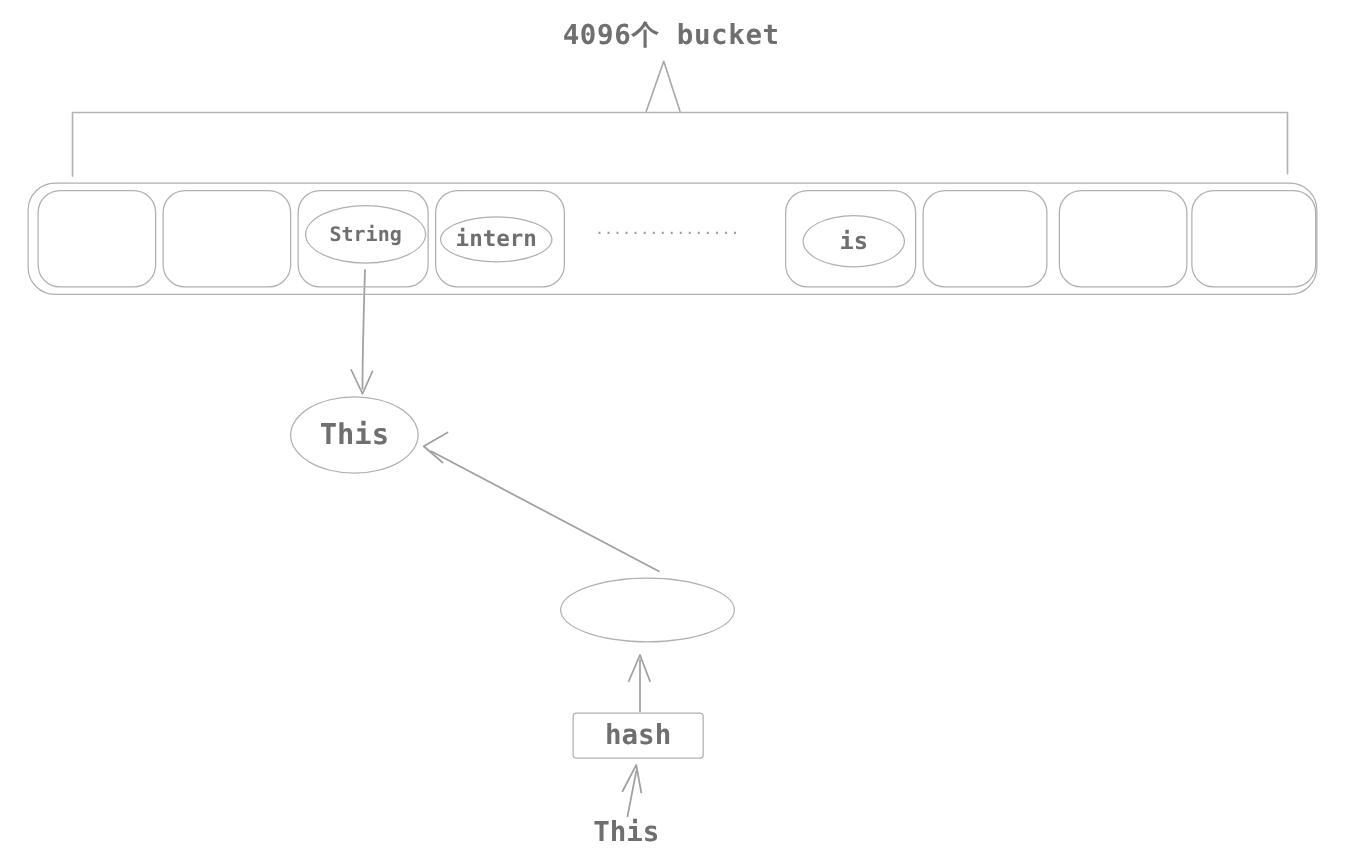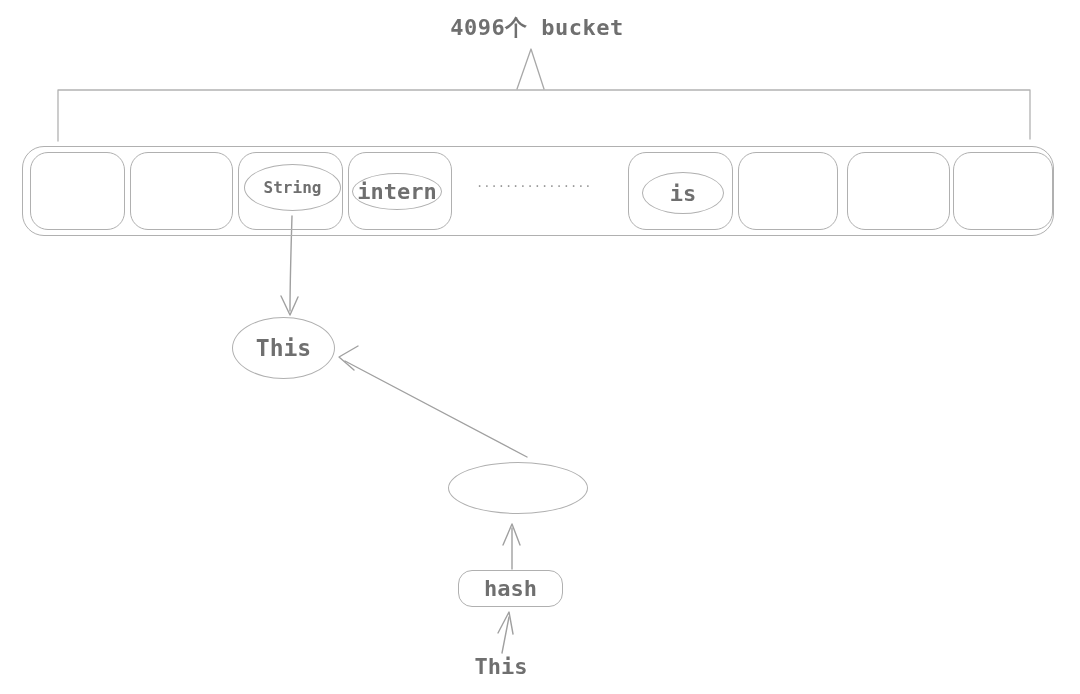--- a/index.html
+++ b/index.html
@@ -41,28 +41,28 @@
   .b5 { left: 628px; width: 105px; }
   .b6 { left: 738px; width: 100px; }
   .b7 { left: 847px; width: 103px; }
   .b8 { left: 953px; width: 100px; }
   .ellipse {
     border: 1.4px solid #b0b0b0; border-radius: 50%;
     box-sizing: border-box;
     display: flex; align-items: center; justify-content: center;
   }
   .string-node  { left: 244px; top: 164px; width: 97px;  height: 47px; font-size: 16px; }
-  .intern-node  { left: 352px; top: 173px; width: 90px;  height: 37px; font-size: 22px; }
-  .is-node      { left: 642px; top: 172px; width: 82px;  height: 42px; font-size: 22px; }
+  .intern-node  { left: 352px; top: 173px; width: 90px;  height: 37px; font-size: 18px; }
+  .is-node      { left: 642px; top: 172px; width: 82px;  height: 42px; font-size: 19px; }
   .this-node    { left: 232px; top: 317px; width: 103px; height: 62px; font-size: 23px; }
   .formula-node { left: 448px; top: 462px; width: 140px; height: 52px; }
   .formula-text { left: 467px; top: 474px; height: 28px; line-height: 28px; font-size: 22px; }
   .hash-box {
     left: 458px; top: 570px; width: 105px; height: 37px;
-    border: 1.4px solid #b0b0b0; border-radius: 14px;
+    border: 1.4px solid #b0b0b0; border-radius: 3px;
     box-sizing: border-box;
     display: flex; align-items: center; justify-content: center;
     font-size: 22px;
   }
   .this-bottom {
     left: 470px; top: 654px; width: 62px;
     text-align: center; font-size: 22px;
   }
   .dots {
     left: 476px; top: 176px;

